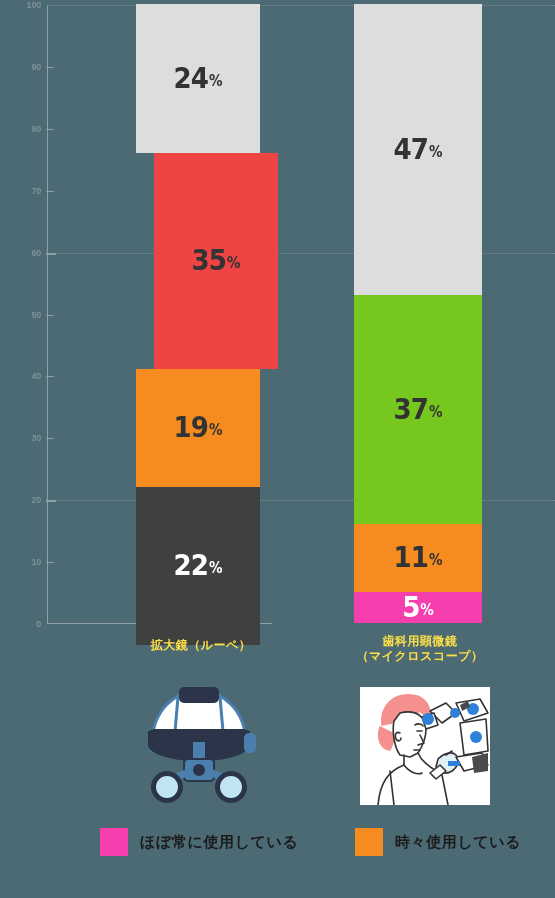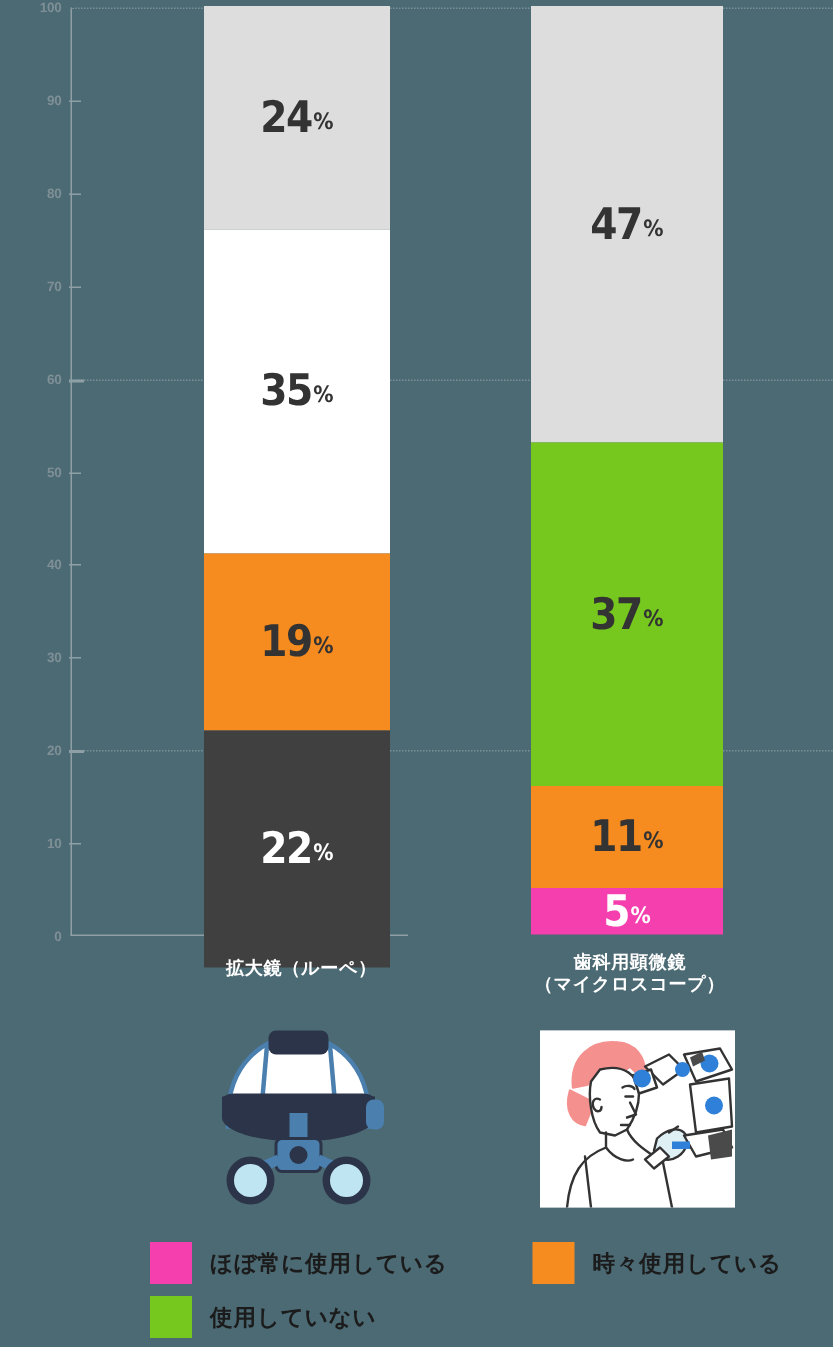--- a/index.html
+++ b/index.html
@@ -119,21 +119,21 @@
 
   .seg.dark .val, .seg.dark .pct { color: #333333; }
   .seg.light .val, .seg.light .pct { color: #ffffff; }
 
   
   .cat-label {
     position: absolute;
     text-align: center;
     font-size: 12px;
     font-weight: bold;
-    color: #ffffff;
+    color: #fde047;
     line-height: 1.25;
     letter-spacing: 0.5px;
   }
   .cat-label.cat-0 { left: 96px;  width: 210px; top: 638px; }
   .cat-label.cat-1 { left: 320px; width: 200px; top: 634px; }
 
   
   .illus {
     position: absolute;
   }
@@ -206,21 +206,21 @@
         <div class="gridline" style="top: 0px;"></div>
         <div class="tick-label" style="top: 0px;">100</div>
       </div>
 
     <div id="bars-layer">
         <div class="bar bar-0" style="height: 619px;">
           <div class="seg dark" style="height: 148.56px; background: rgb(221, 221, 221);">
             <span class="val">24</span>
             <span class="pct">%</span>
           </div>
-          <div class="seg dark" style="height: 216.65px; background: #ffffff;">
+          <div class="seg dark" style="height: 216.65px; background: #ef4444; margin-left: 18px;">
             <span class="val">35</span>
             <span class="pct">%</span>
           </div>
           <div class="seg dark" style="height: 117.61px; background: rgb(246, 140, 31);">
             <span class="val">19</span>
             <span class="pct">%</span>
           </div>
           <div class="seg light" style="height: 158px; background: #404040;">
             <span class="val">22</span>
             <span class="pct">%</span>
@@ -339,19 +339,15 @@
 
   <div class="legend">
     <div class="legend-item li-0">
       <span class="legend-swatch" style="background: rgb(245, 63, 174);"></span>
       <span class="legend-text">ほぼ常に使用している</span>
     </div>
     <div class="legend-item li-1">
       <span class="legend-swatch" style="background: rgb(246, 140, 31);"></span>
       <span class="legend-text">時々使用している</span>
     </div>
-    <div class="legend-item li-2">
-      <span class="legend-swatch" style="background: rgb(118, 200, 30);"></span>
-      <span class="legend-text">使用していない</span>
-    </div>
   </div>
 
 </div>
 
 </body></html>

